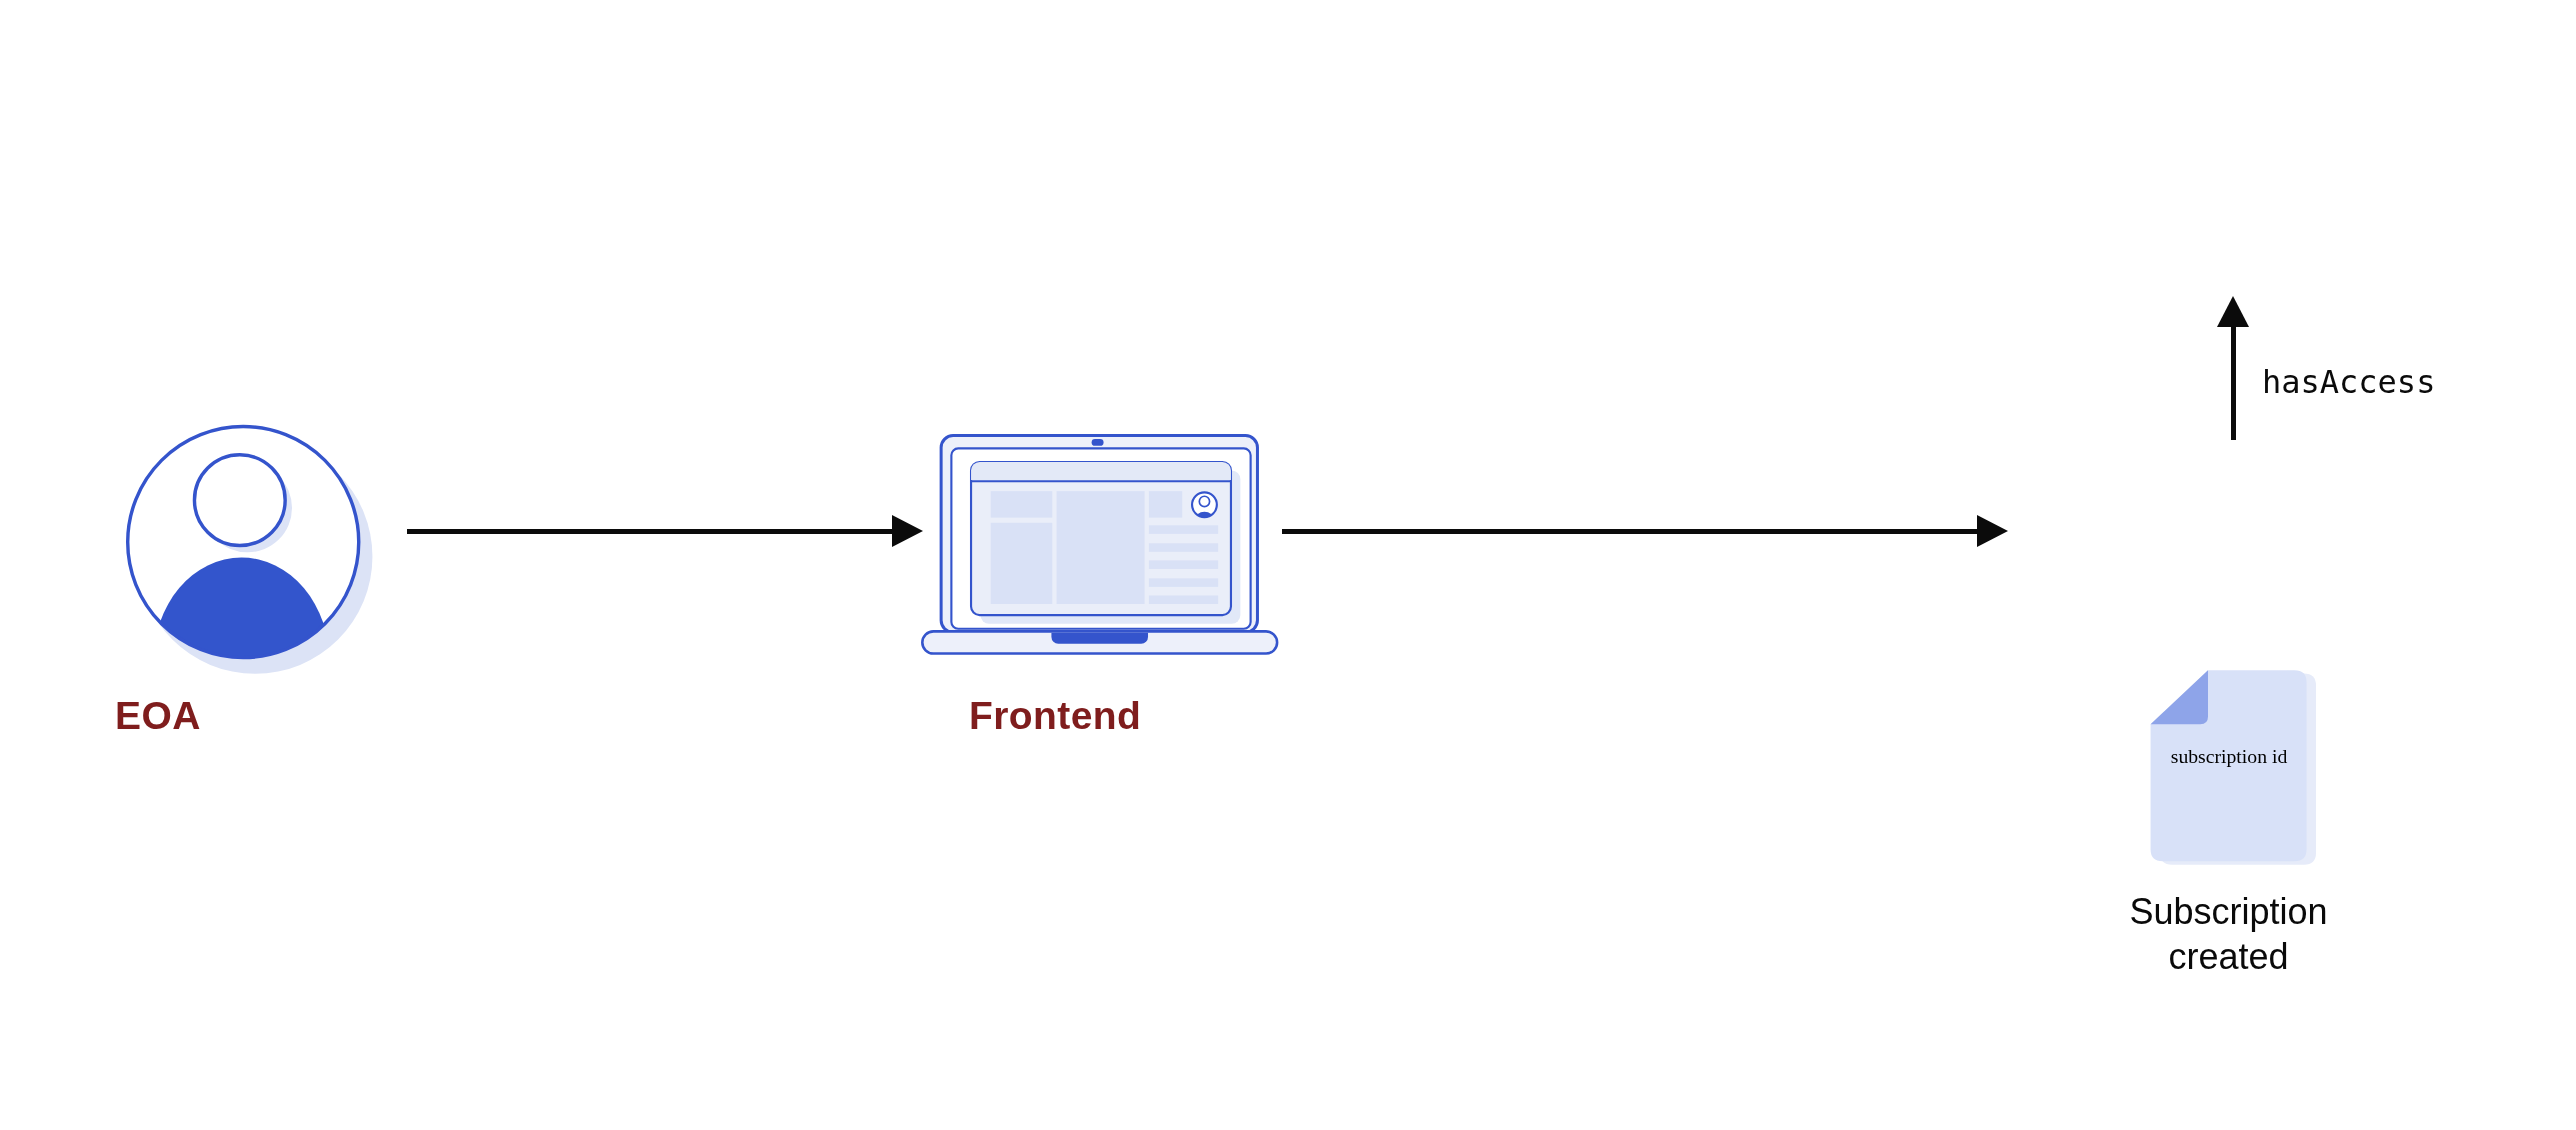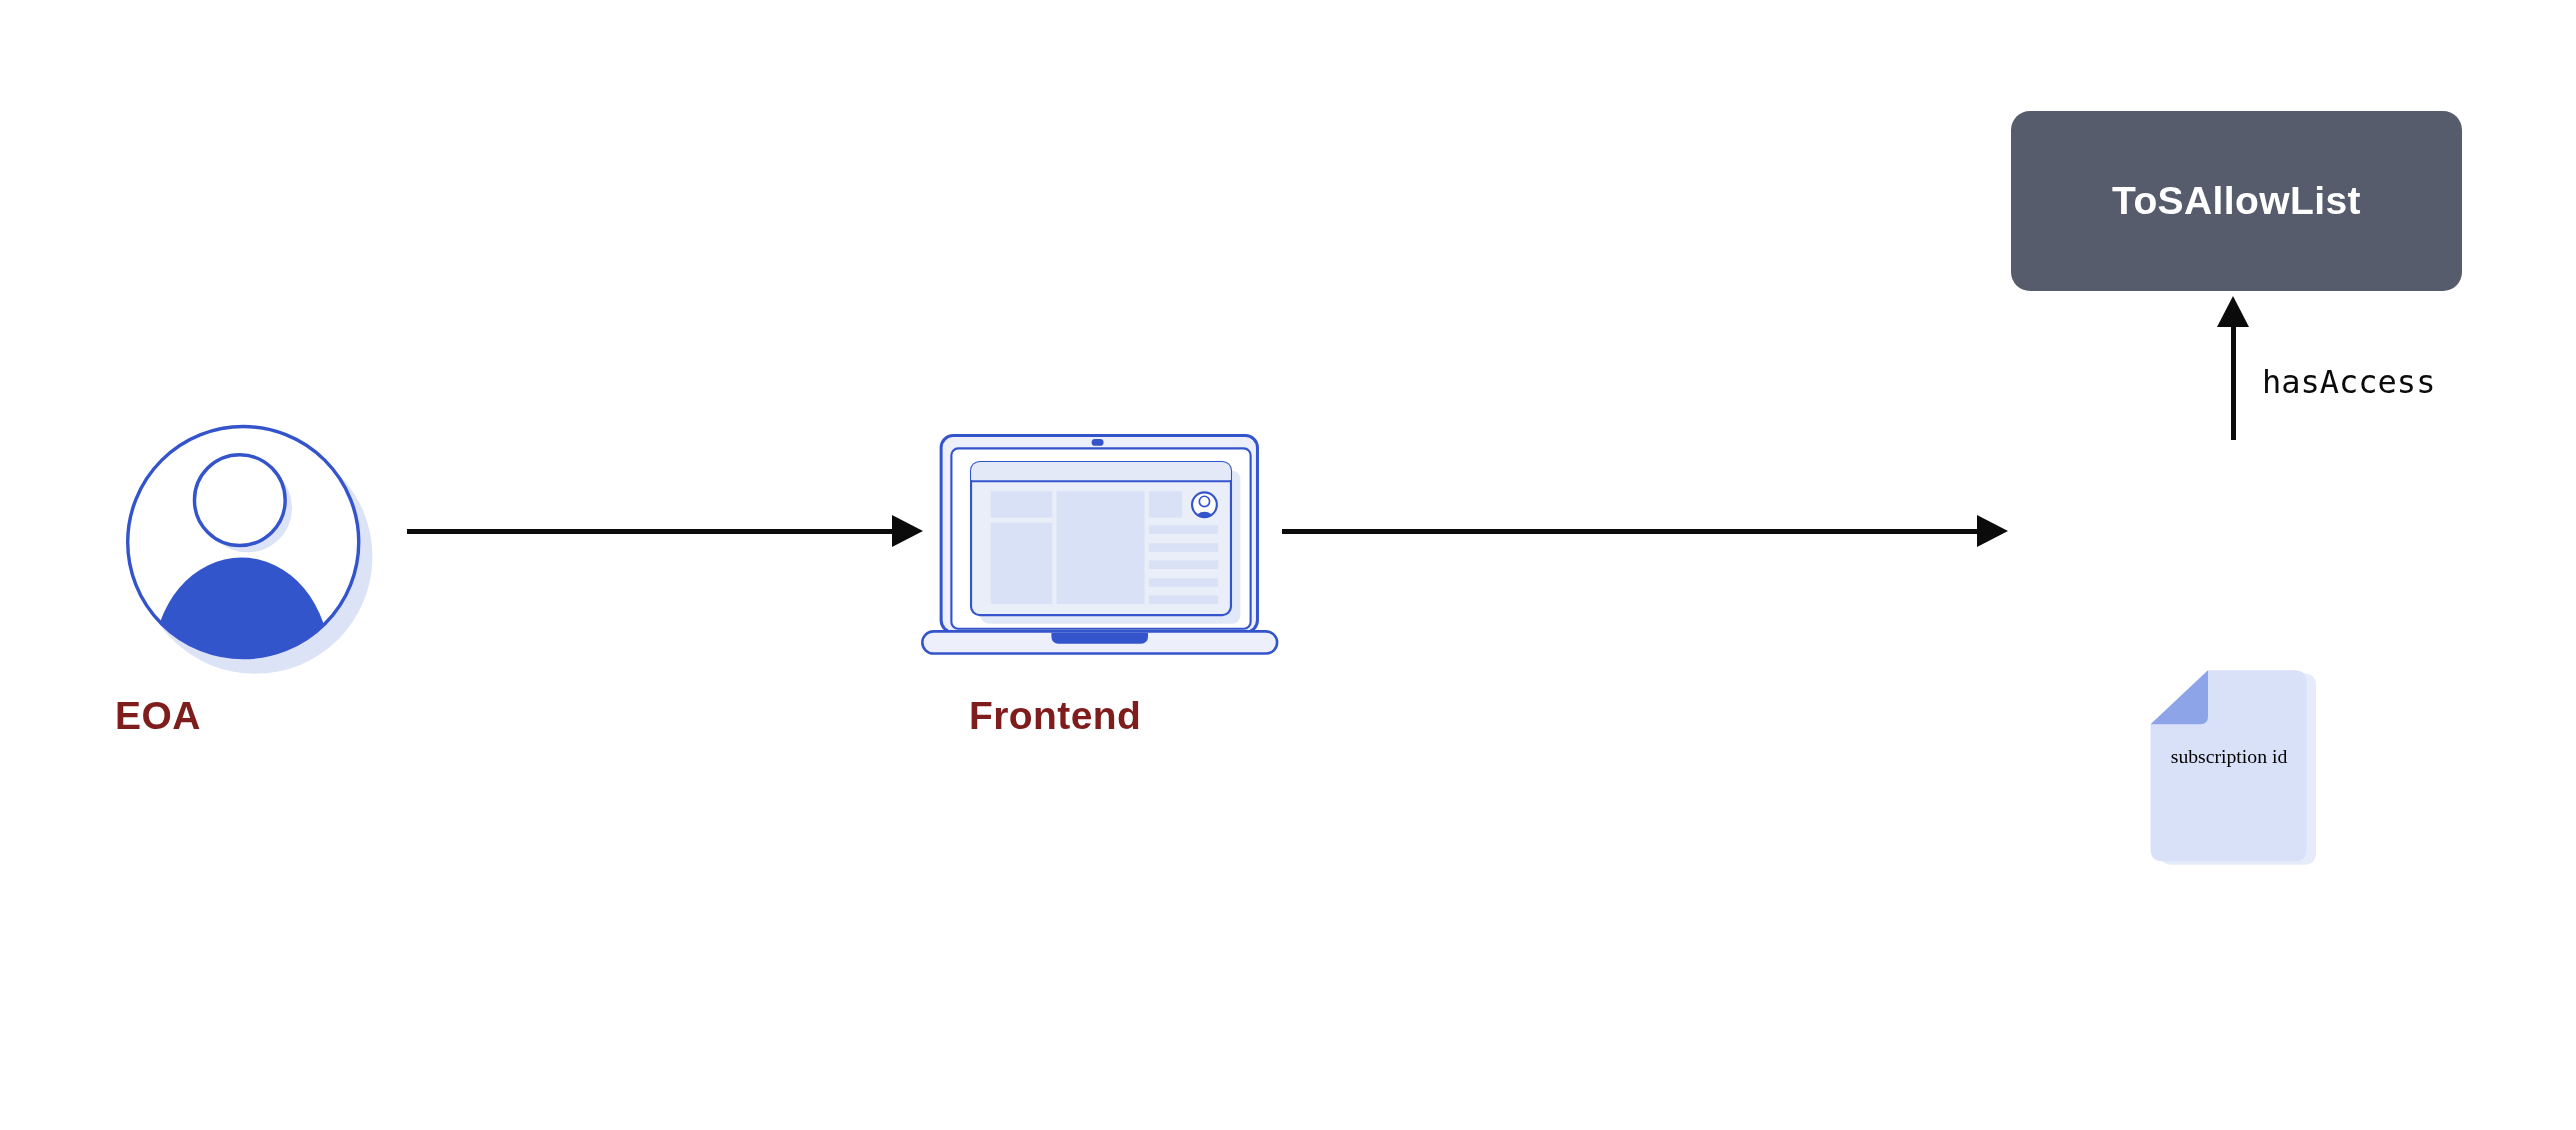--- a/index.html
+++ b/index.html
@@ -157,32 +157,30 @@
 
     <rect x="6" y="232" width="415" height="26" rx="13" fill="#EDF0FA" stroke="#3454CC" stroke-width="3"></rect>
 
     <path d="M157 233.5 h113 v5 a8 8 0 0 1 -8 8 h-97 a8 8 0 0 1 -8 -8 z" fill="#3454CC"></path>
   </svg>
   <div class="fig-label" id="frontend-label">Frontend</div>
 
   <div class="shaft" id="arrow2-shaft"></div>
   <div class="head-right" id="arrow2-head"></div>
 
-  <div class="contract-box" id="tos-allow-list">
-    <span>ToSAllowList</span>
-  </div>
 
   <div class="shaft" id="arrow3-shaft"></div>
   <div class="head-up" id="arrow3-head"></div>
   <div class="edge-label" id="label-has-access">hasAccess</div>
 
   <svg id="doc-svg" width="180" height="206" viewBox="0 0 210 240">
 
     <path d="M88 11 H189 q14 0 14 14 V220 q0 14 -14 14 H35 q-14 0 -14 -14 V74 z" fill="#E6EBF9"></path>
 
     <path d="M77 7 H178 q14 0 14 14 V216 q0 14 -14 14 H24 q-14 0 -14 -14 V70 z" fill="#D8E1F8"></path>
 
     <path d="M10 70 L77 7 V61 q0 9 -9 9 z" fill="#8EA4E9"></path>
   </svg>
   <div id="doc-text">subscription id</div>
+  <div id="doc-caption">Subscription created</div>
 
 </div>
 
 
 </body></html>

